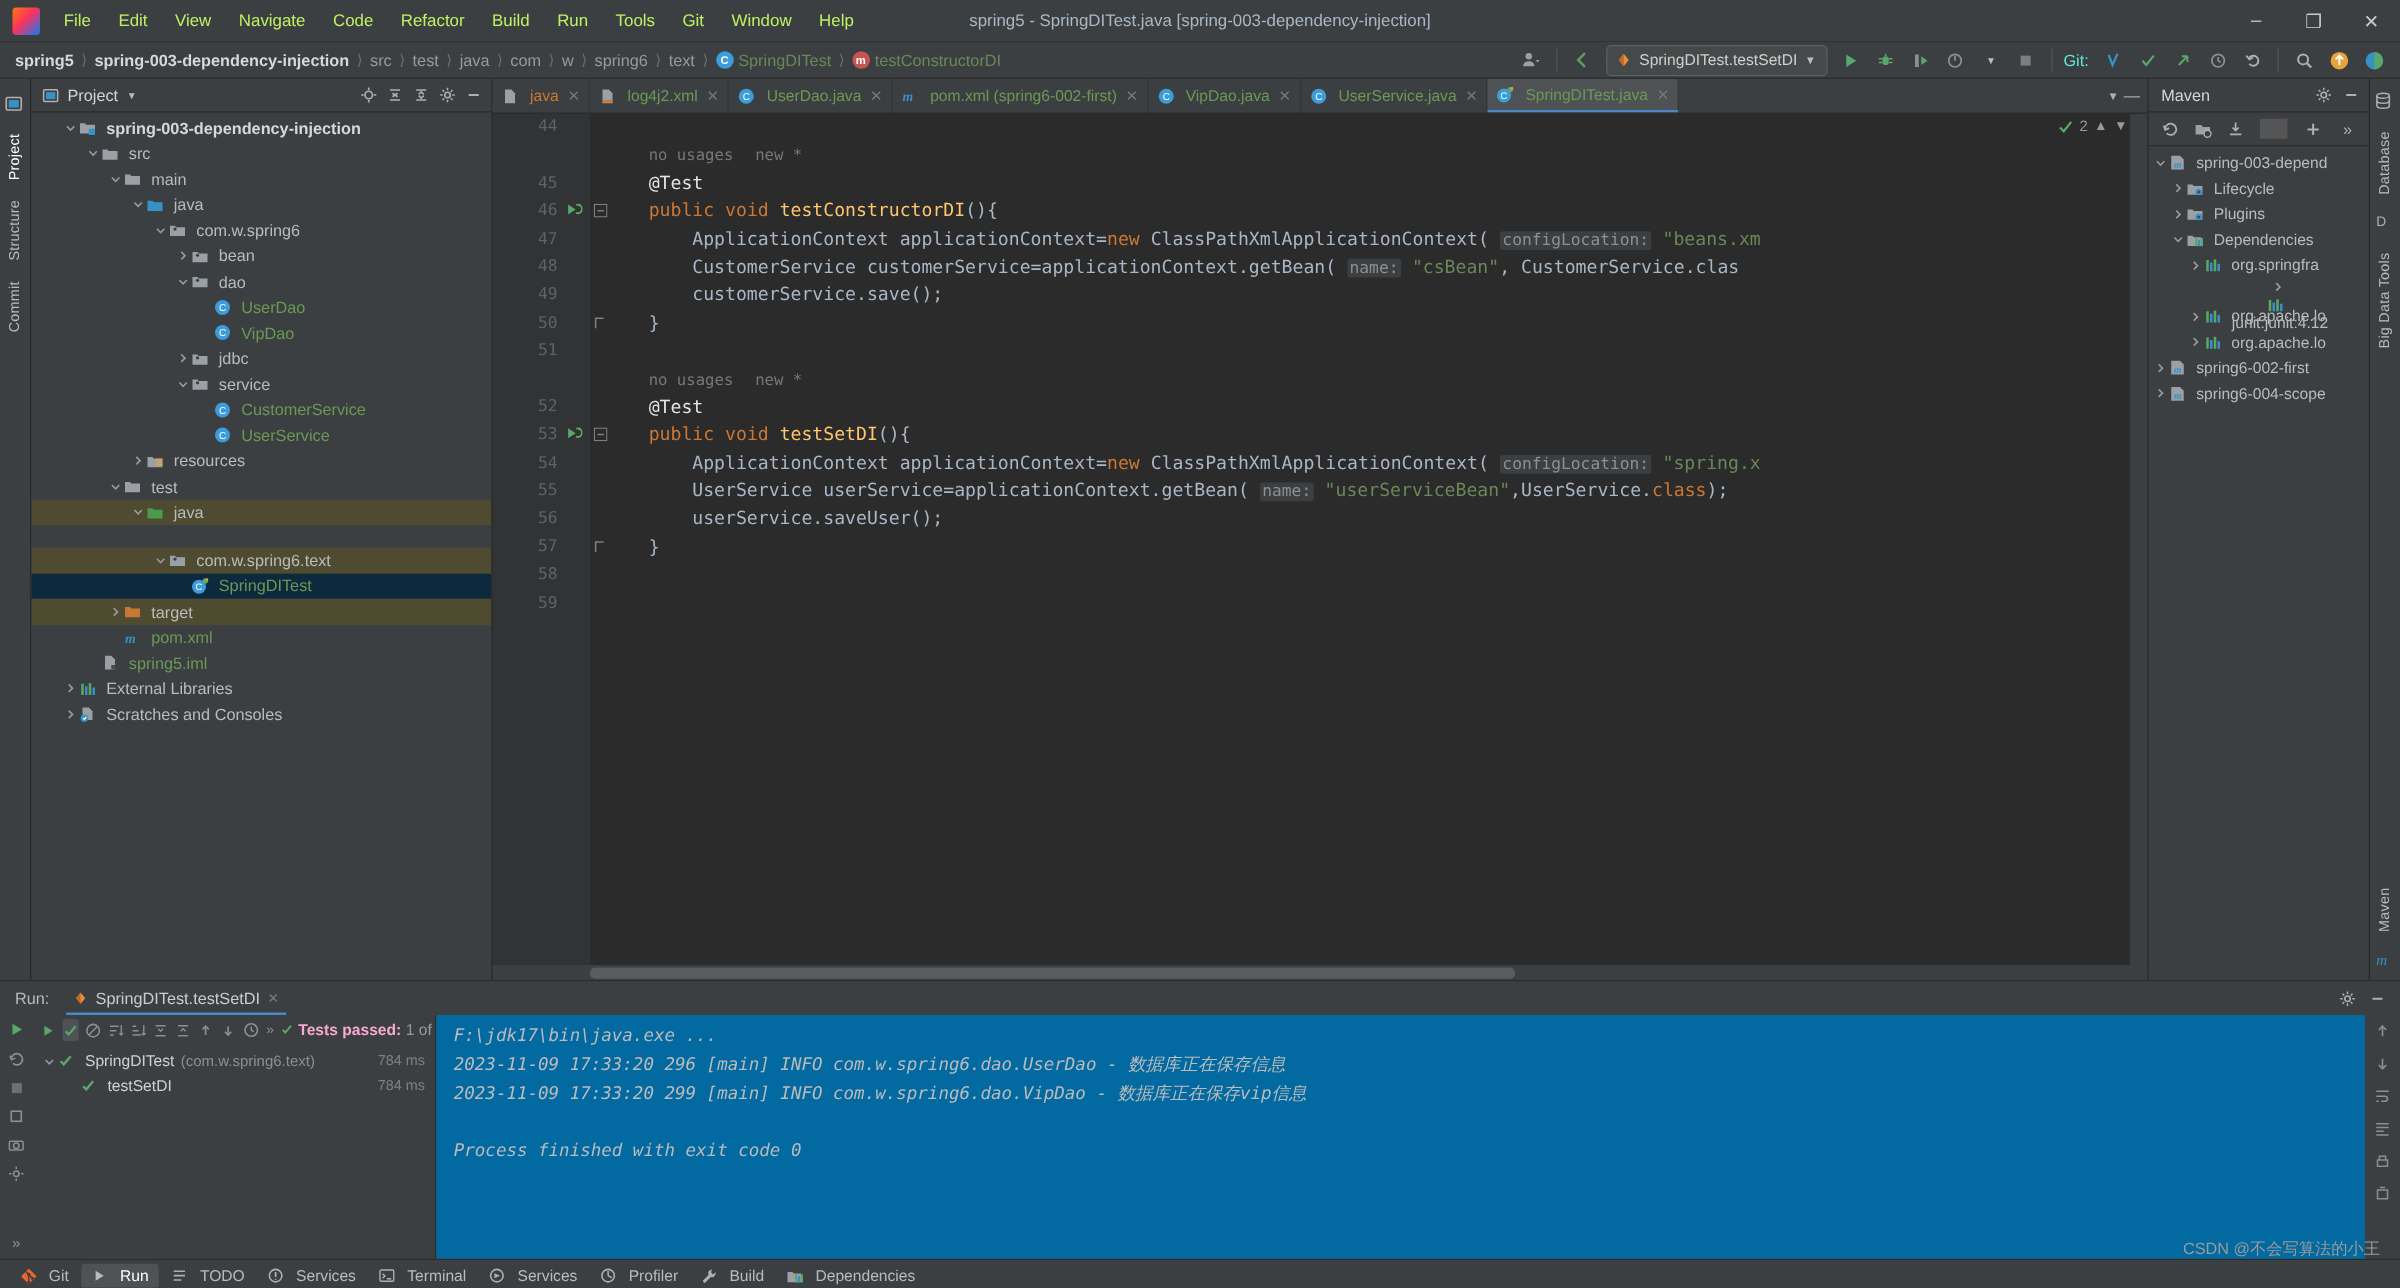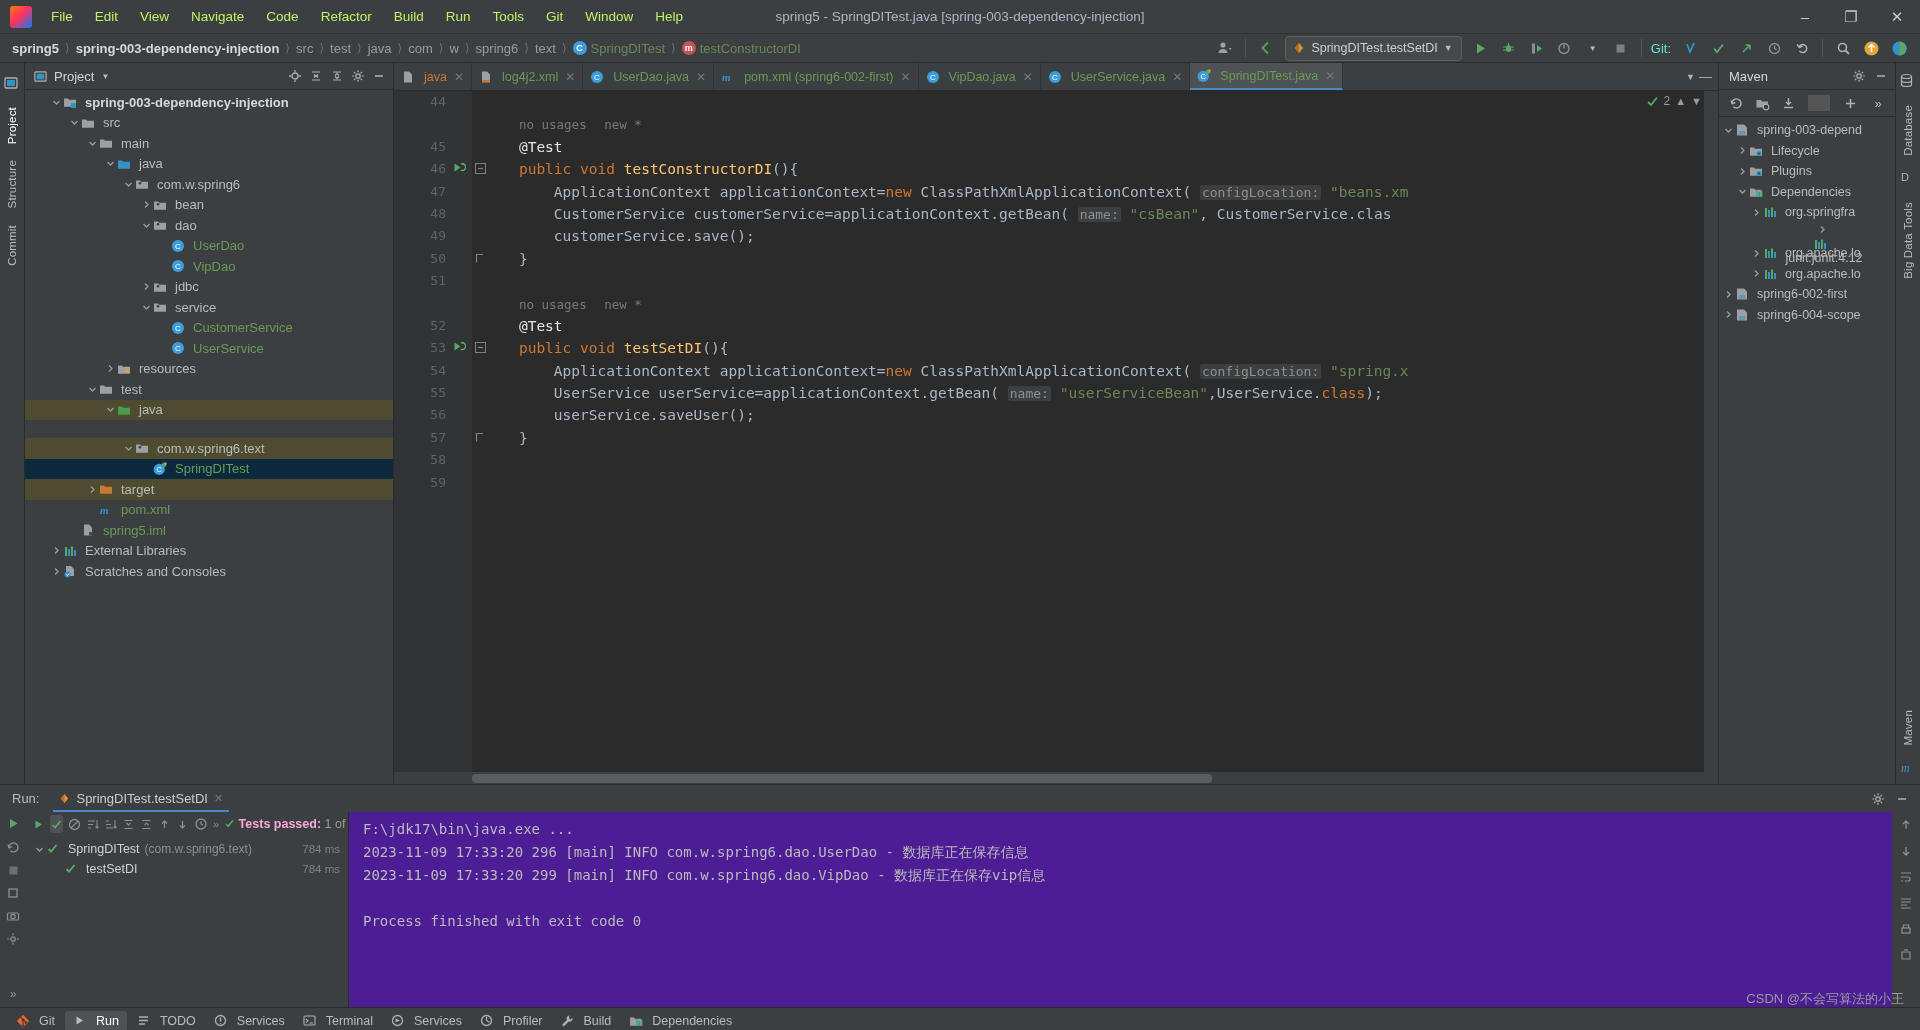--- a/index.html
+++ b/index.html
@@ -144,23 +144,23 @@
     align-items:center;padding-top:4px;gap:9px;}
   .testcol{width:322px;background:#3c3f41;display:flex;flex-direction:column;
     border-right:1px solid #2b2b2b;}
   .testtool{height:24px;display:flex;align-items:center;gap:5px;padding:0 6px;}
   .testtool .i{width:18px;height:18px;display:flex;align-items:center;justify-content:center;}
   .teststat{font-size:12.5px;color:#9a9a9a;white-space:nowrap;}
   .teststat b{color:#f9a8d4;font-weight:bold;}
   .testtree{flex:1;font-size:12.5px;padding-top:3px;}
   .trow{height:20px;display:flex;align-items:center;padding-left:4px;white-space:nowrap;}
   .trow .dur{margin-left:auto;padding-right:8px;color:#808080;font-size:11.5px;}
-  .console{flex:1;background:#4c1d95;font-family:"DejaVu Sans Mono",monospace;
+  .console{flex:1;background:#0369a1;font-family:"DejaVu Sans Mono",monospace;
     font-size:14px;line-height:23px;color:#bbbbbb;padding:6px 0 0 14px;
-    overflow:hidden;white-space:pre;}
+    overflow:hidden;white-space:pre;font-style:italic;}
   .conright{width:28px;background:#3c3f41;display:flex;flex-direction:column;
     align-items:center;padding-top:6px;gap:12px;}
 
   
   .toolbar-bottom{height:26px;background:#3c3f41;border-top:1px solid #2b2b2b;
     display:flex;align-items:center;padding-left:8px;gap:2px;}
   .bb{display:flex;align-items:center;gap:5px;padding:3px 8px;font-size:12.5px;
     color:#bbb;border-radius:3px;}
   .bb.active{background:#4e5254;color:#fff;}
 

